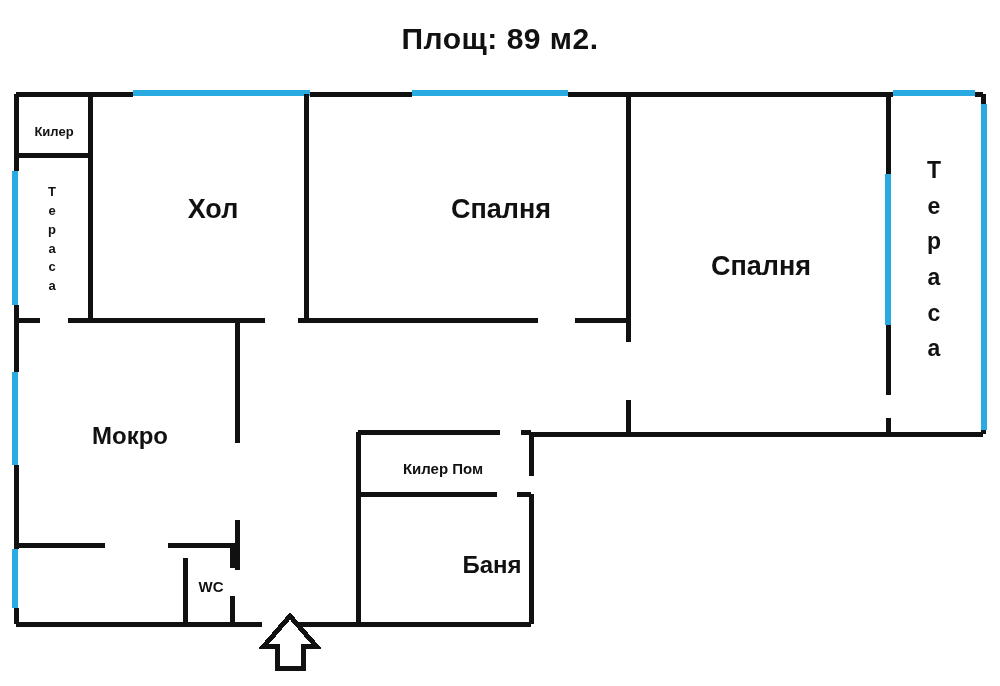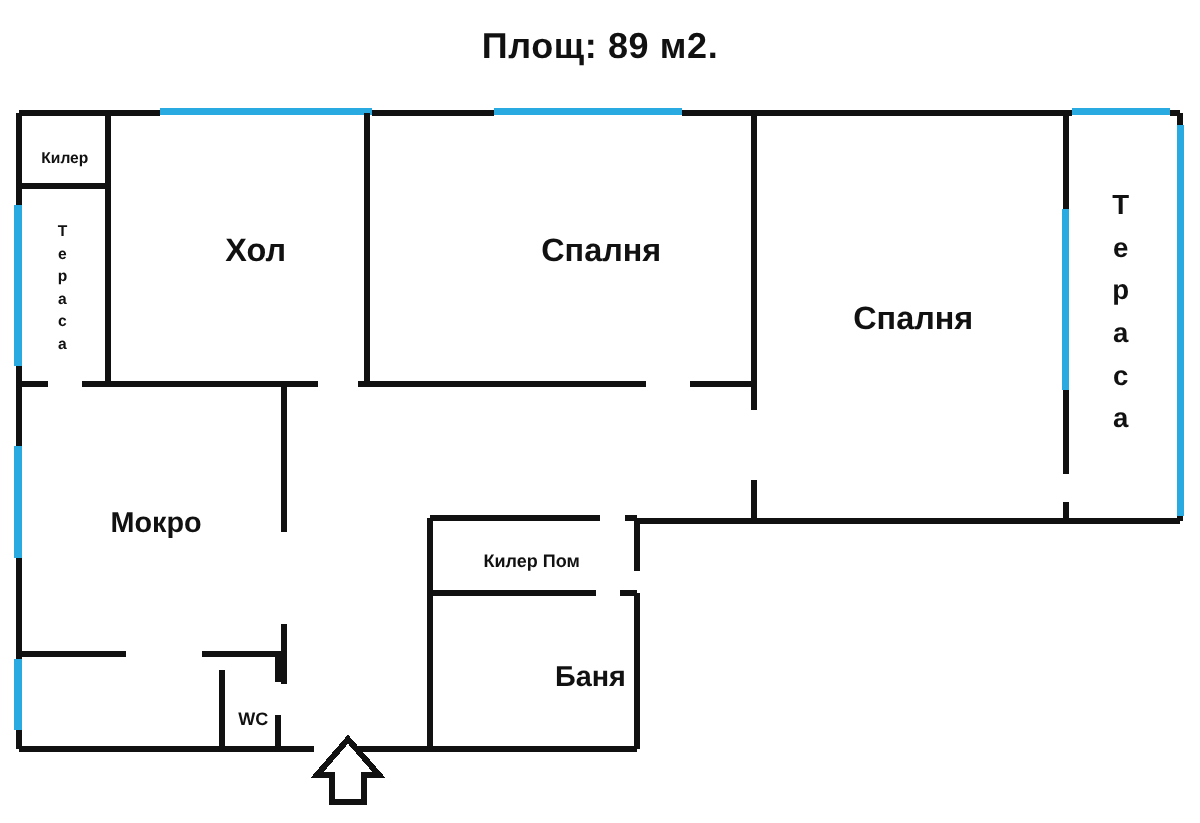--- a/index.html
+++ b/index.html
@@ -185,19 +185,19 @@
     <span>е</span>
     <span>р</span>
     <span>а</span>
     <span>с</span>
     <span>а</span>
   </div>
 
   <div class="room-label lbl-lg" style="left:130px; top:436px;">Мокро</div>
 
 
-  <div class="room-label lbl-md" style="left:211px; top:600px;">WC</div>
+  <div class="room-label lbl-md" style="left:211px; top:586px;">WC</div>
 
   <div class="room-label lbl-md" style="left:443px; top:468px;">Килер Пом</div>
 
   <div class="room-label lbl-lg" style="left:464px; top:565px;margin-left:28px;">Баня</div>
 
 </div>
 
 </body></html>

